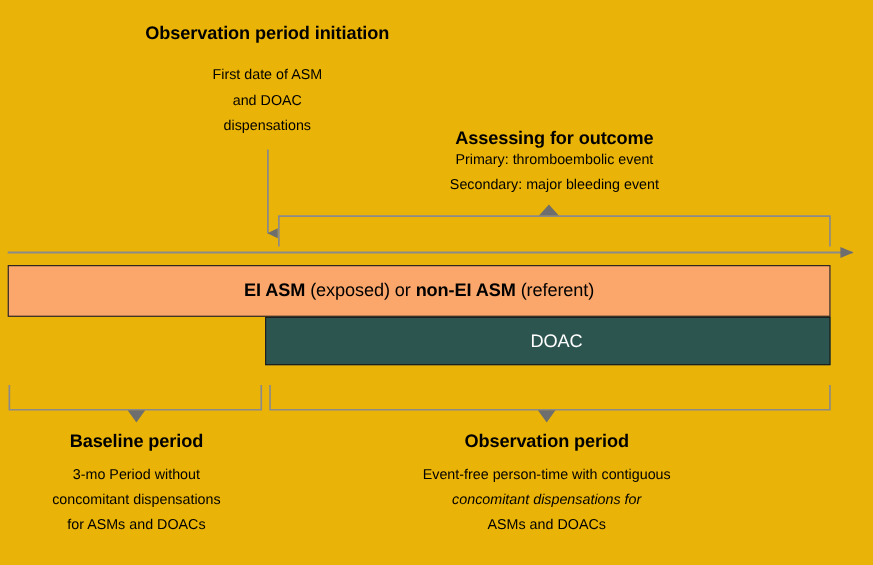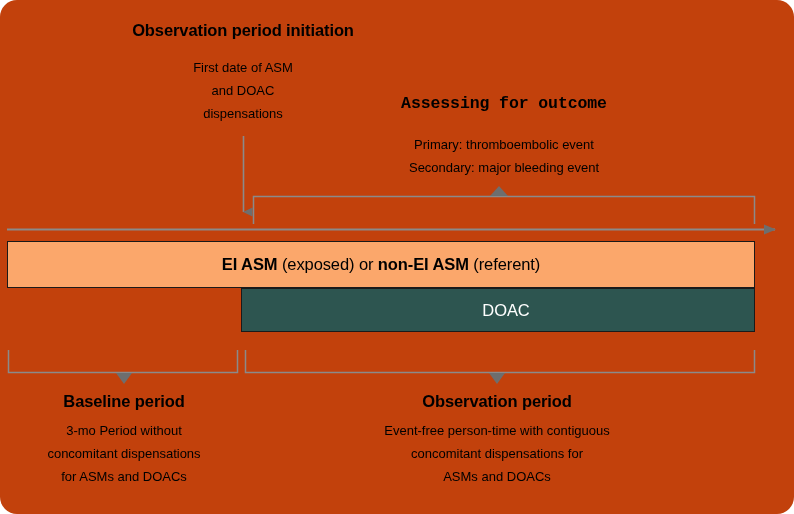--- a/index.html
+++ b/index.html
@@ -8,23 +8,22 @@
     background: #ffffff;
   }
   body {
     font-family: "Liberation Sans", sans-serif;
     color: #000000;
   }
   #canvas {
     position: relative;
     width: 794px;
     height: 514px;
-    background: #c2410c;
+    background: #eab308;
     overflow: hidden;
-    border-radius: 17px;
   }
   .txt {
     position: absolute;
     white-space: nowrap;
     line-height: 1.22;
   }
   .center {
     transform: translateX(-50%);
     text-align: center;
   }
@@ -77,21 +76,21 @@
 <body>
 
 <div id="canvas">
 
   <div class="txt heading center" style="left:243px; top:20px;">Observation period initiation</div>
 
   <div class="txt subtext center" style="left:243px; top:60px;">First date of ASM</div>
   <div class="txt subtext center" style="left:243px; top:83px;">and DOAC</div>
   <div class="txt subtext center" style="left:243px; top:106px;">dispensations</div>
 
-  <div class="txt heading center" style="left:504px; top:94px;font-family:Liberation Mono, monospace;">Assessing for outcome</div>
+  <div class="txt heading center" style="left:504px; top:116px;">Assessing for outcome</div>
 
   <div class="txt subtext center" style="left:504px; top:137px;">Primary: thromboembolic event</div>
   <div class="txt subtext center" style="left:504px; top:160px;">Secondary: major bleeding event</div>
 
   <svg class="lines" viewBox="0 0 794 514">
     <defs>
       <marker id="arrow-down" markerWidth="11" markerHeight="11" refX="5" refY="9" orient="auto" markerUnits="userSpaceOnUse">
         <path d="M0.5,0 L9.5,0 L5,9.5 Z" fill="#6e6e6e"></path>
       </marker>
       <marker id="arrow-up" markerWidth="11" markerHeight="11" refX="5" refY="9" orient="auto" markerUnits="userSpaceOnUse">
@@ -136,16 +135,16 @@
 
   <div class="txt heading center" style="left:124px; top:391px;">Baseline period</div>
 
   <div class="txt subtext center" style="left:124px; top:423px;">3-mo Period without</div>
   <div class="txt subtext center" style="left:124px; top:446px;">concomitant dispensations</div>
   <div class="txt subtext center" style="left:124px; top:469px;">for ASMs and DOACs</div>
 
   <div class="txt heading center" style="left:497px; top:391px;">Observation period</div>
 
   <div class="txt subtext center" style="left:497px; top:423px;">Event-free person-time with contiguous</div>
-  <div class="txt subtext center" style="left:497px; top:446px;">concomitant dispensations for</div>
+  <div class="txt subtext center" style="left:497px; top:446px;font-style:italic;">concomitant dispensations for</div>
   <div class="txt subtext center" style="left:497px; top:469px;">ASMs and DOACs</div>
 
 </div>
 
 </body></html>

